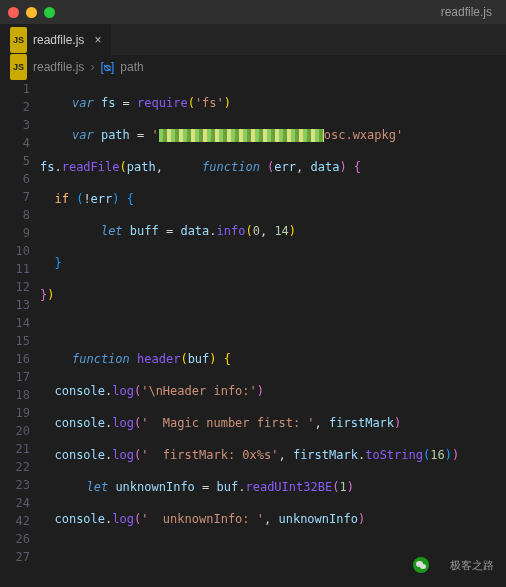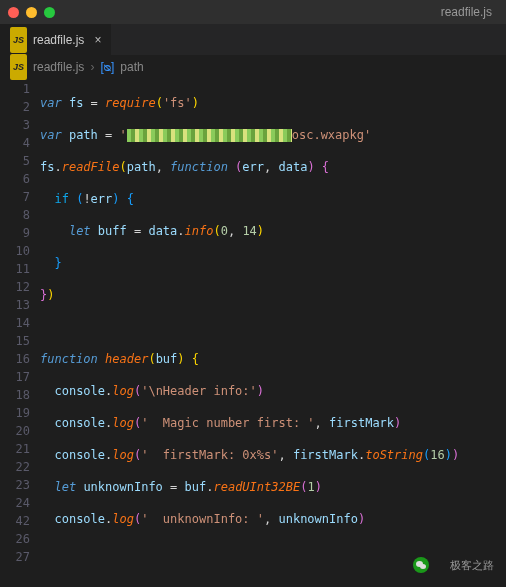--- a/index.html
+++ b/index.html
@@ -49,21 +49,20 @@
     font-family: -apple-system, sans-serif;
     font-size: 12px;
   }
   .js-badge {
     background: #cbaa00;
     color: #222;
     font-weight: bold;
     font-size: 9px;
     padding: 8px 3px;
     border-radius: 2px;
-    font-style: italic;
   }
   .tab-close { color: #bbb; margin-left: 4px; cursor: pointer; }
   .breadcrumb {
     height: 22px;
     display: flex;
     align-items: center;
     gap: 6px;
     padding: 0 10px;
     color: #888;
     font-family: -apple-system, sans-serif;
@@ -84,30 +83,30 @@
     user-select: none;
   }
   .gutter div { height: 18px; line-height: 18px; }
   .code {
     flex: 1;
     padding: 2px 0;
     white-space: pre;
     overflow: hidden;
   }
   .code .line { height: 18px; line-height: 18px; }
-  .kw { color: #569cd6; font-style: italic; }
+  .kw { color: #569cd6; font-style: italic; margin-left: 32px; }
   .var { color: #9cdcfe; }
-  .func { color: #f97316; font-style: italic; }
+  .func { color: #8b5cf6; }
   .str { color: #ce9178; }
   .num { color: #b5cea8; }
   .op { color: #d4d4d4; }
   .paren { color: #ffd700; }
   .paren2 { color: #da70d6; }
   .paren3 { color: #179fff; }
-  .ctrl { color: #0ea5e9; margin-top: 44px; }
+  .ctrl { color: #fdba74; margin-top: 44px; }
   .redact {
     display: inline-block;
     width: 165px;
     height: 13px;
     vertical-align: middle;
     background: repeating-linear-gradient(90deg,#8acb5b 0 4px,#6aa33d 4px 8px,#d9e27e 8px 12px);
     filter: blur(0.6px);
   }
   .watermark {
     position: absolute;

